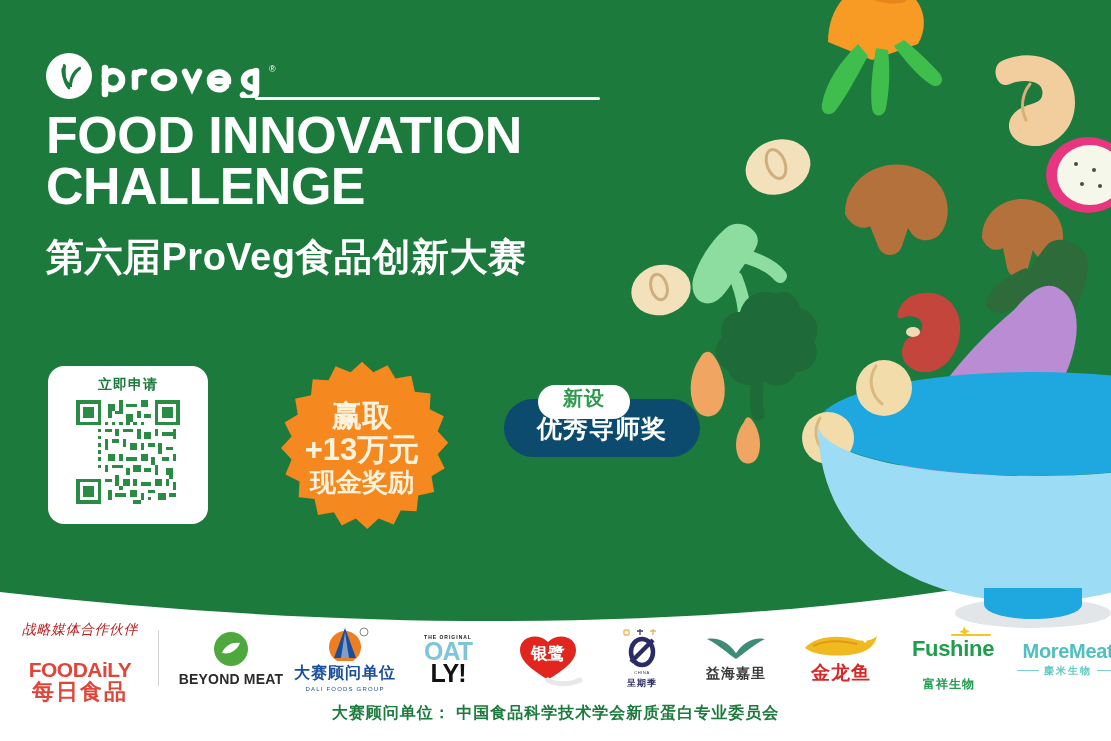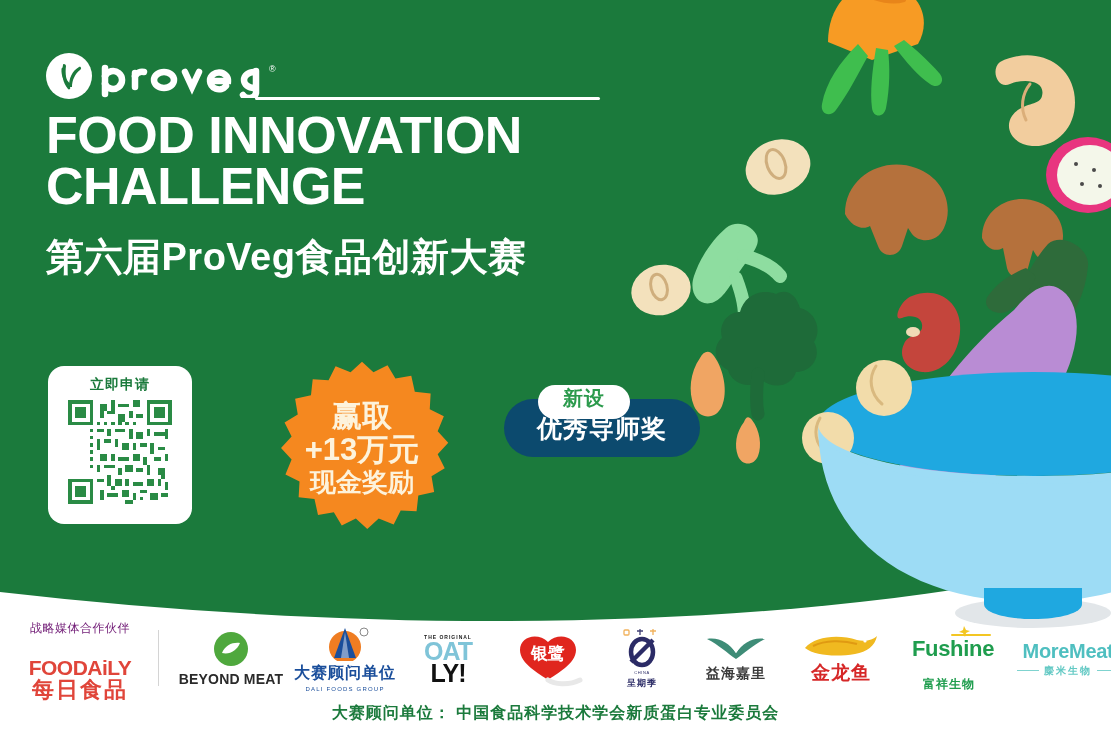--- a/index.html
+++ b/index.html
@@ -38,21 +38,21 @@
   .title-en .l2{display:block;}
   .title-cn{
     margin-top:24px;color:#ffffff;font-weight:bold;
     font-size:38px;line-height:1.12;letter-spacing:0.5px;
   }
 
   
   .badges{position:absolute;left:46px;top:360px;width:620px;height:170px;}
 
   .qr-card{
-    position:absolute;left:2px;top:6px;width:144px;height:158px;
+    position:absolute;left:2px;top:6px;width:160px;height:158px;
     background:#ffffff;border-radius:16px;
     display:flex;flex-direction:column;align-items:center;padding-top:11px;
   }
   .qr-label{color:#1B7A3C;font-size:14px;font-weight:bold;letter-spacing:1px;line-height:1;}
   .qr-box{margin-top:9px;width:104px;height:104px;}
   .qr-box svg{display:block;}
 
   .burst{
     position:absolute;left:228px;top:0px;width:176px;height:176px;
     display:flex;flex-direction:column;align-items:center;justify-content:center;
@@ -74,21 +74,21 @@
     position:absolute;left:52px;top:-2px;width:92px;height:34px;
     background:#ffffff;border-radius:17px;
     display:flex;justify-content:center;
   }
   .pill-tag span{color:#2B9A4C;font-size:20px;font-weight:bold;letter-spacing:1px;}
 
   
   .footer{position:absolute;left:0;top:612px;width:1111px;height:129px;}
 
   .media-partner{position:absolute;left:14px;top:10px;width:132px;text-align:center;}
-  .mp-label{color:#701a75;font-size:12px;letter-spacing:0.5px;line-height:1;}
+  .mp-label{color:#b91c1c;font-size:14px;letter-spacing:0.5px;line-height:1;font-style:italic;}
   .mp-logo{margin-top:23px;color:#E0453A;font-weight:bold;line-height:1.02;}
   .mp-en{font-size:21px;letter-spacing:-0.5px;}
   .mp-cn{font-size:22px;letter-spacing:2px;margin-top:1px;}
 
   .divider{position:absolute;left:158px;top:18px;width:1px;height:56px;background:#D4D4D4;}
 
   .logo-strip{position:absolute;left:172px;top:8px;width:930px;height:78px;
               display:flex;align-items:center;}
   .logo-item{flex:0 0 auto;display:flex;flex-direction:column;align-items:center;justify-content:center;height:78px;}
   .bm-icon{width:34px;height:34px;border-radius:50%;background:#4FA83D;

